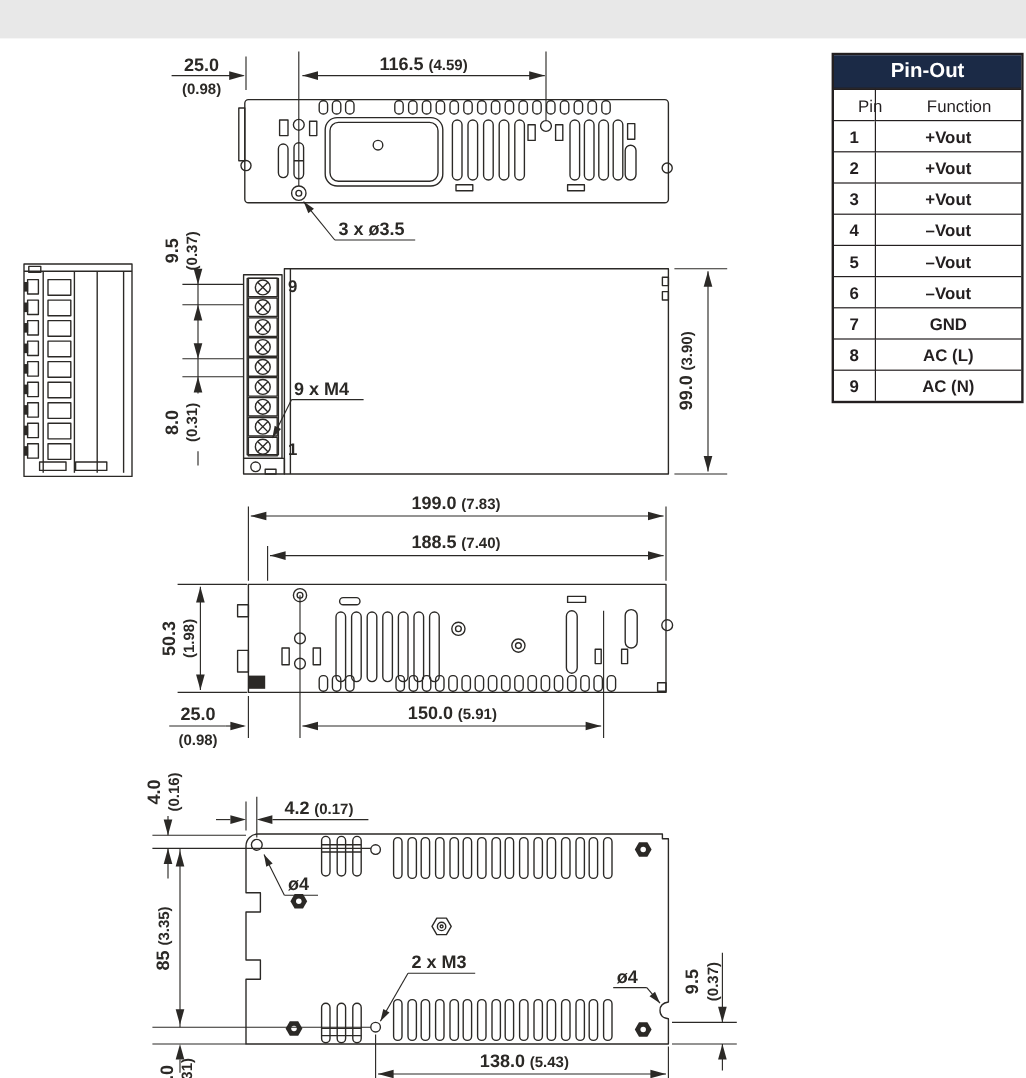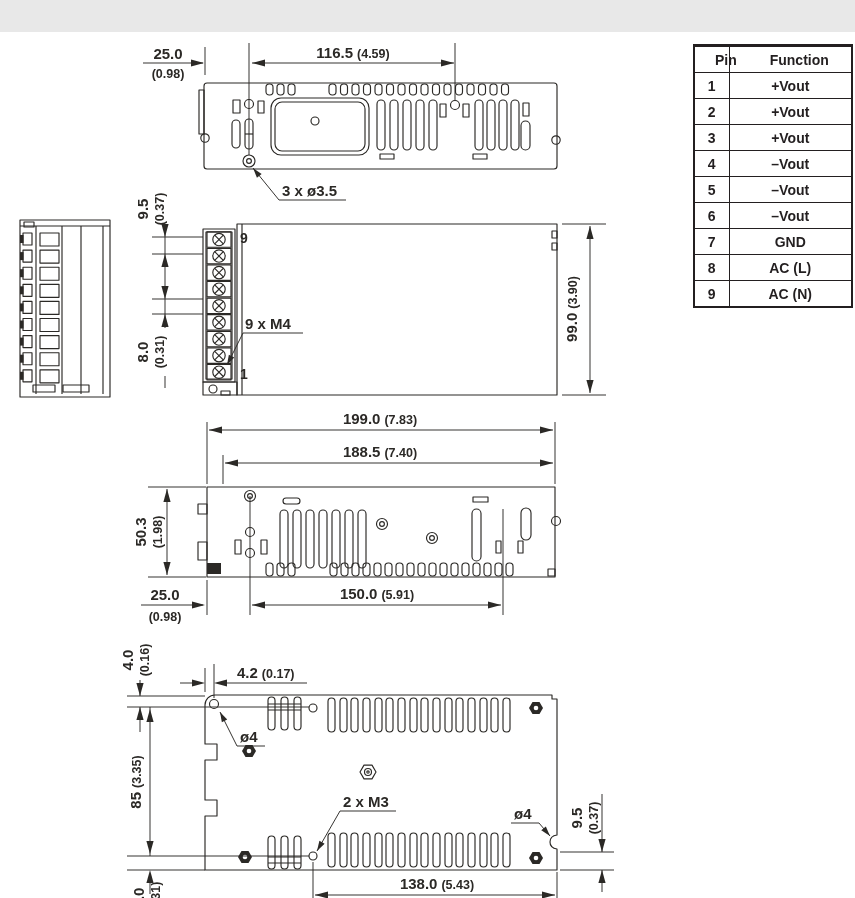--- a/index.html
+++ b/index.html
@@ -18,21 +18,21 @@
   .dims .ah { fill:var(--ink); stroke:none; }
   
   .pinout { position:absolute; left:693px; top:12px; width:160px;
             border:2px solid #231f20; box-sizing:border-box; background:#fff; }
   .pinout-title { background:var(--navy); color:#fff; text-align:center;
                   font-size:17px; font-weight:bold; padding:3px 0 4px 0;
                   border-bottom:1.5px solid #231f20; }
   .pinout table { border-collapse:collapse; width:100%; table-layout:fixed; }
   .pinout th, .pinout td { border:1.5px solid #231f20; text-align:center;
                            height:23px; padding:1px 2px; color:#231f20; }
-  .pinout th { font-size:14px; font-weight:bold;padding-left:20px; }
+  .pinout th { font-size:14px; font-weight:normal;padding-left:20px; }
   .pinout col.c-pin { width:34px; }
   .pinout td.pin { font-size:14px; font-weight:bold; }
   .pinout td.fn  { font-size:14px; font-weight:bold; }
   .pinout tr > *:first-child { border-left:none; }
   .pinout tr > *:last-child { border-right:none; }
   .pinout tr:last-child > * { border-bottom:none; }
 </style>
 </head>
 <body>
 
@@ -429,20 +429,21 @@
       <line x1="315" y1="863" x2="555" y2="863"></line>
       <use href="#ah" class="ah" transform="translate(315,863) rotate(180)"></use>
       <use href="#ah" class="ah" transform="translate(555,863)"></use>
       <text x="437" y="857" text-anchor="middle"><tspan class="tm">138.0</tspan><tspan class="ti" dx="4">(5.43)</tspan></text>
     </g>
   </g>
 </svg>
 
 
 <div class="pinout">
+  <div class="pinout-title">Pin-Out</div>
   <table>
     <colgroup>
           <col class="c-pin">
           <col>
         </colgroup>
     <thead>
       <tr>
         <th>Pin</th>
         <th>Function</th>
       </tr>

